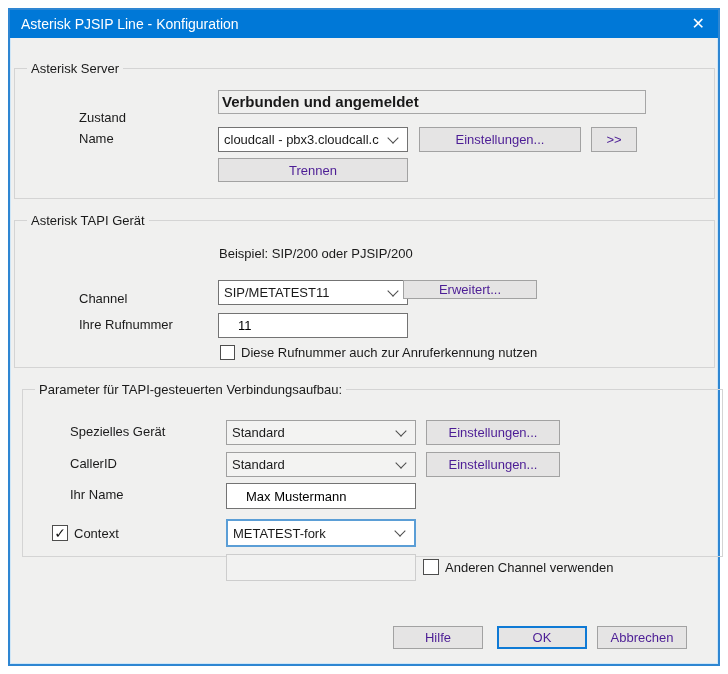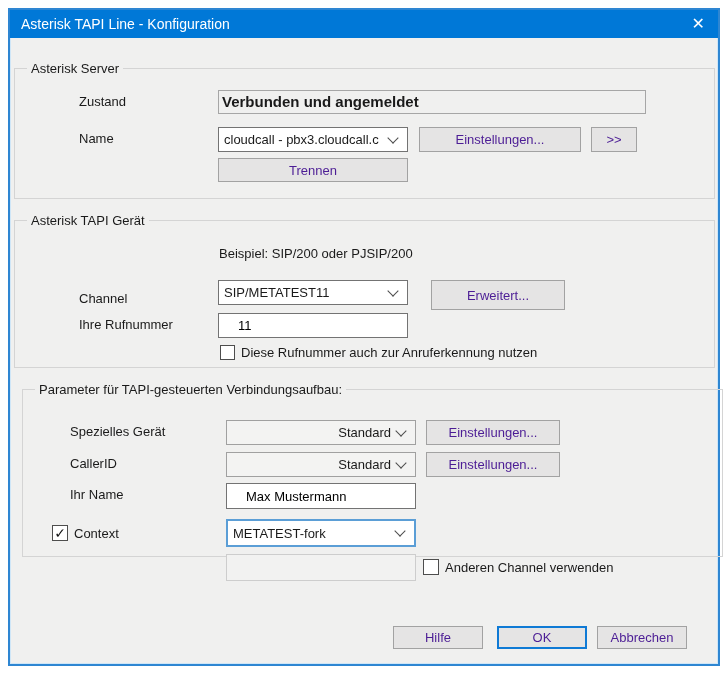--- a/index.html
+++ b/index.html
@@ -35,21 +35,21 @@
     position:absolute; box-sizing:border-box; border:1px solid #a6a6a6;
     background:#f0f0ef; font-weight:bold; font-size:15px; line-height:20px;
     padding:1px 0 0 3px; overflow:hidden; white-space:nowrap;
   }
   .combo {
     position:absolute; box-sizing:border-box; height:25px; background:#ffffff;
     border:1px solid #737373; display:flex; align-items:center;
     padding:0 24px 0 5px; font-size:13px; white-space:nowrap; overflow:hidden;
     cursor:default;
   }
-  .combo.gray { background:#f3f3f2; border-color:#a0a0a0;justify-content:flex-end; }
+  .combo.gray { background:#f3f3f2; border-color:#a0a0a0; }
   .combo.focus { border:2px solid #5b9ed6; height:28px; }
   .chev {
     position:absolute; right:10px; top:50%; width:7px; height:7px;
     margin-top:-6px; border-right:1.5px solid #4d4d4d;
     border-bottom:1.5px solid #4d4d4d; transform:rotate(45deg);
   }
   .tb {
     position:absolute; box-sizing:border-box; height:25px; background:#ffffff;
     border:1px solid #737373; font-size:13px; padding:0 19px; color:#000;
     font-family:"Liberation Sans", sans-serif; outline:none;
@@ -67,30 +67,30 @@
     background:#ffffff; border:1px solid #4d4d4d; text-align:center;
     font-size:14px; line-height:14px; color:#111; cursor:default;
   }
 </style>
 </head>
 <body>
 
 <div class="dialog">
 
   <div class="titlebar">
-    <span>Asterisk TAPI Line - Konfiguration</span>
+    <span>Asterisk PJSIP Line - Konfiguration</span>
     <span class="close-btn">✕</span>
   </div>
 
   <div class="client">
 
     <div class="group" style="left:4px; top:30px; width:701px; height:131px;">
       <span class="group-title">Asterisk Server</span>
 
-      <span class="lbl" style="left:64px; top:25px;text-align:center;">Zustand</span>
+      <span class="lbl" style="left:64px; top:41px;text-align:center;">Zustand</span>
       <div class="state-field" style="left:203px; top:21px; width:428px; height:24px;">Verbunden und angemeldet</div>
 
       <span class="lbl" style="left:64px; top:62px;">Name</span>
       <div class="combo" style="left:203px; top:58px; width:190px;">
         <span>cloudcall - pbx3.cloudcall.c</span>
         <span class="chev"></span>
       </div>
       <button class="btn" style="left:404px; top:58px; width:162px; height:25px;">Einstellungen...</button>
       <button class="btn" style="left:576px; top:58px; width:46px; height:25px;">&gt;&gt;</button>
       <button class="btn" style="left:203px; top:89px; width:190px; height:24px;">Trennen</button>
@@ -99,21 +99,21 @@
     <div class="group" style="left:4px; top:182px; width:701px; height:148px;">
       <span class="group-title">Asterisk TAPI Gerät</span>
 
       <span class="lbl" style="left:204px; top:25px;">Beispiel: SIP/200 oder PJSIP/200</span>
 
       <span class="lbl" style="left:64px; top:70px;">Channel</span>
       <div class="combo" style="left:203px; top:59px; width:190px;">
         <span>SIP/METATEST11</span>
         <span class="chev"></span>
       </div>
-      <button class="btn" style="left:416px; top:59px; width:134px; height:30px;">Erweitert...</button>
+      <button class="btn" style="left:388px; top:59px; width:134px; height:19px;">Erweitert...</button>
 
       <span class="lbl" style="left:64px; top:96px;">Ihre Rufnummer</span>
       <input class="tb" style="left: 203px; top: 92px; width: 190px;" value="11">
 
       <span class="cb" style="left:205px; top:124px; width:15px; height:15px;"></span>
       <span class="lbl" style="left:226px; top:124px;">Diese Rufnummer auch zur Anruferkennung nutzen</span>
     </div>
 
     <div class="group" style="left:12px; top:351px; width:701px; height:168px;">
       <span class="group-title">Parameter für TAPI-gesteuerten Verbindungsaufbau:</span>

